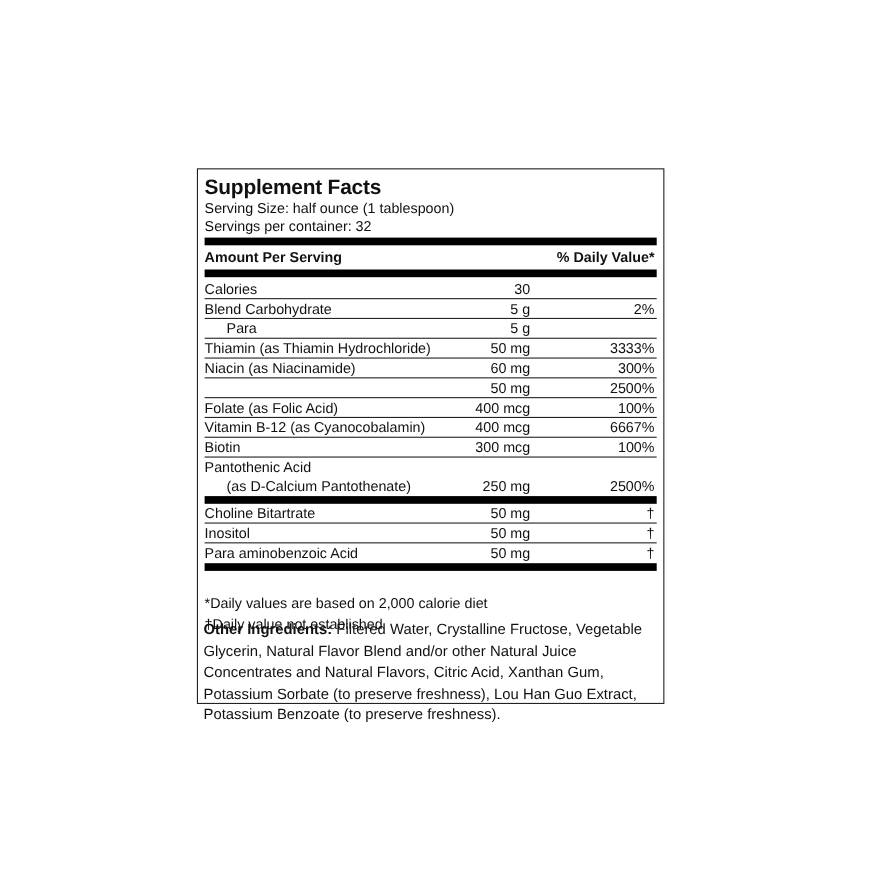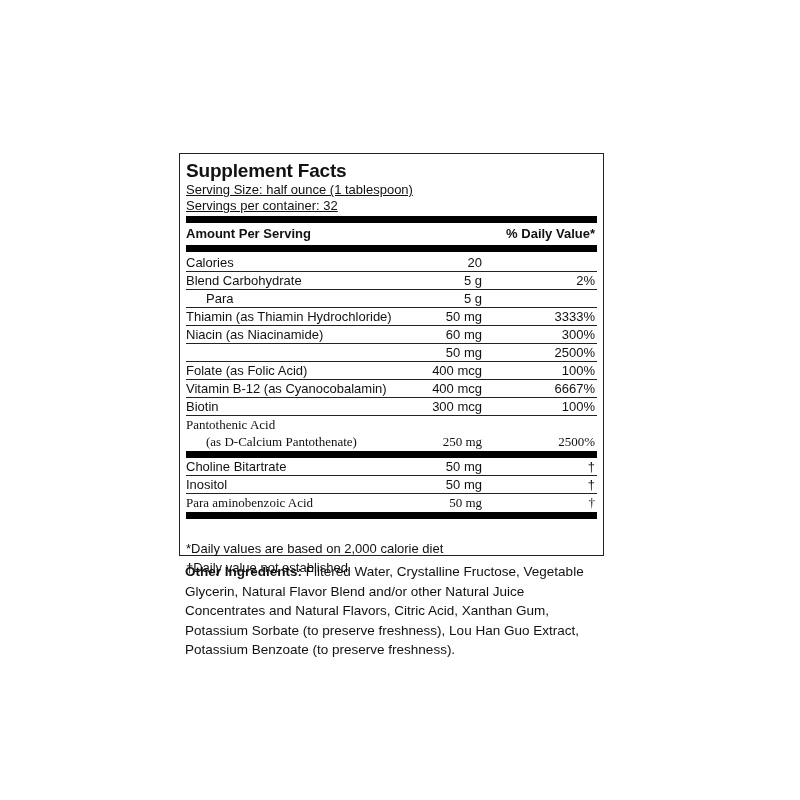--- a/index.html
+++ b/index.html
@@ -1,23 +1,23 @@
 <!DOCTYPE html>
 <html><head>
 <meta charset="utf-8">
 <style>
   html, body { margin:0; padding:0; background:#ffffff; }
   body { width:800px; height:800px; position:relative; font-family:"Liberation Sans", sans-serif; color:#111; }
-  .panel { position:absolute; left:179px; top:153px; width:425px; height:403px; border:1.5px solid #222; box-sizing:border-box; padding:4px 6px 0 6px; }
+  .panel { position:absolute; left:179px; top:153px; width:425px; height:487px; border:1.5px solid #222; box-sizing:border-box; padding:4px 6px 0 6px; }
   .title { font-size:19px; font-weight:bold; line-height:22px; margin-top:2px; letter-spacing:-0.2px; }
-  .sub { font-size:13px; line-height:16px;text-decoration:underline; }
+  .sub { font-size:13px; line-height:16px; }
   .thick { height:7px; background:#000; margin:2px 0 2px 0; }
   .hdr { display:flex; justify-content:space-between; font-size:13px; font-weight:bold; line-height:18px; padding-right:2px; }
   .row { position:relative; height:17px; font-size:13px; line-height:17px; border-bottom:1px solid #222; }
-  .row.noline { border-bottom:none;font-family:Liberation Serif, serif; }
+  .row.noline { border-bottom:none; }
   .row.tall { height:34px; }
   .row .name { position:absolute; left:0; top:0; white-space:nowrap; }
   .row .name.indent { left:20px; }
   .row .amt { position:absolute; right:115px; bottom:0; text-align:right; white-space:nowrap; }
   .row .dv { position:absolute; right:2px; bottom:0; text-align:right; }
   .row.tall .name .l2 { display:block; padding-left:20px; }
   .foot { font-size:13px; line-height:19px; padding-top:20px; }
   .other { position:absolute; left:185px; top:562px; width:420px; font-size:13.5px; line-height:19.5px; }
   .other b { font-weight:bold; }
 </style>
@@ -30,21 +30,21 @@
   <div class="sub">Servings per container: 32</div>
   <div class="thick"></div>
   <div class="hdr">
     <span>Amount Per Serving</span>
     <span>% Daily Value*</span>
   </div>
   <div class="thick"></div>
 
   <div class="row">
     <span class="name">Calories</span>
-    <span class="amt">20</span>
+    <span class="amt">30</span>
     <span class="dv"></span>
   </div>
   <div class="row">
     <span class="name">Blend Carbohydrate</span>
     <span class="amt">5 g</span>
     <span class="dv">2%</span>
   </div>
   <div class="row">
     <span class="name indent">Para</span>
     <span class="amt">5 g</span>

